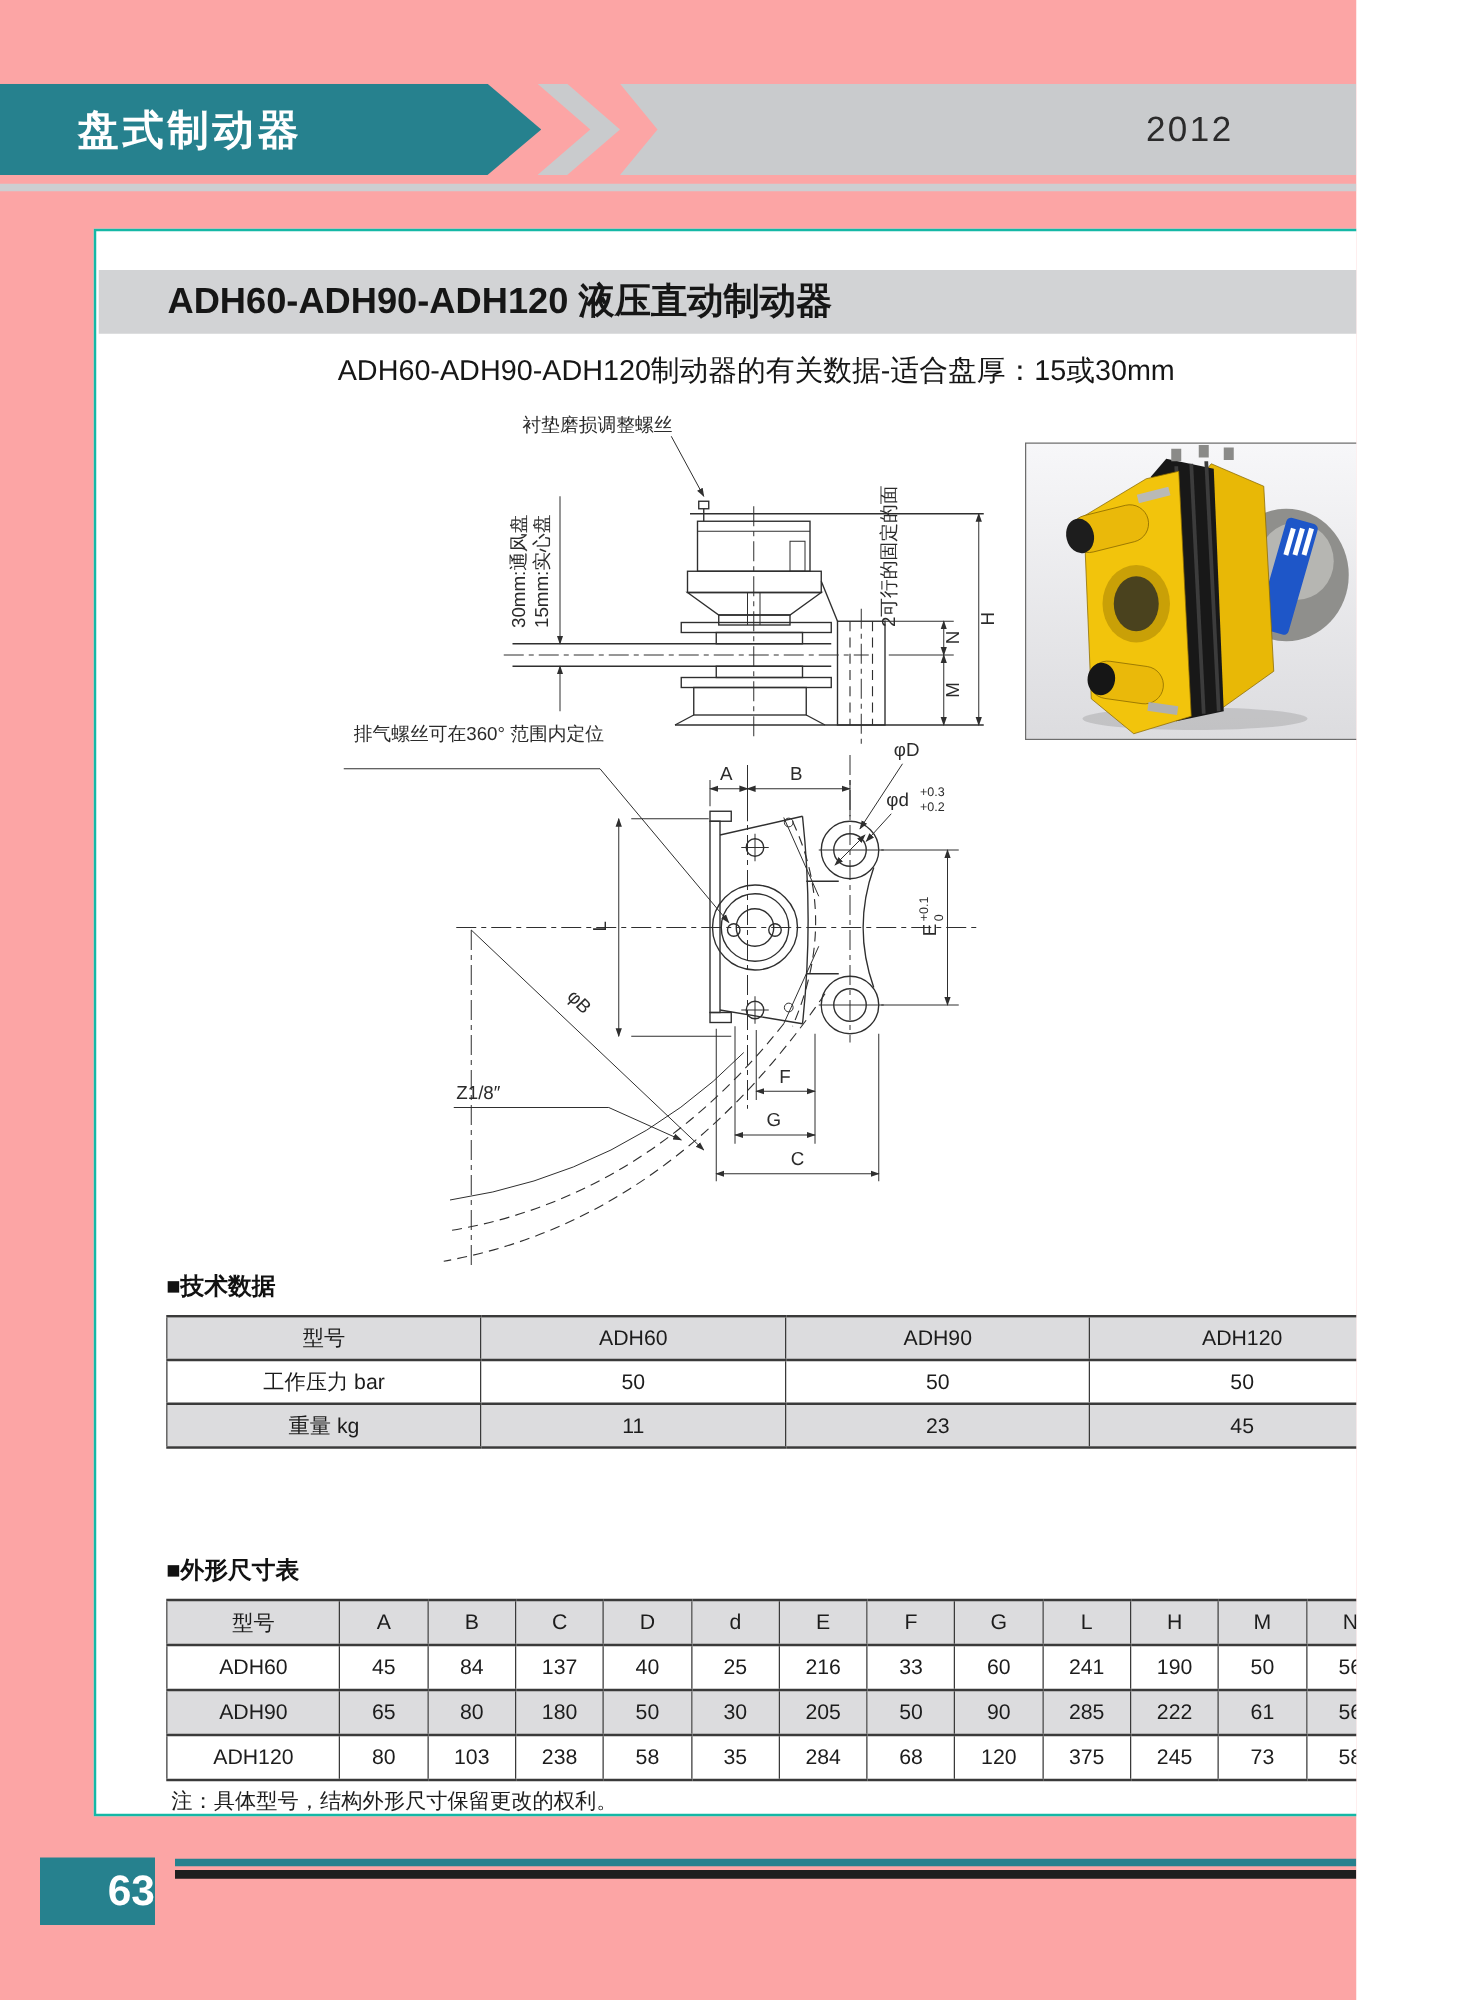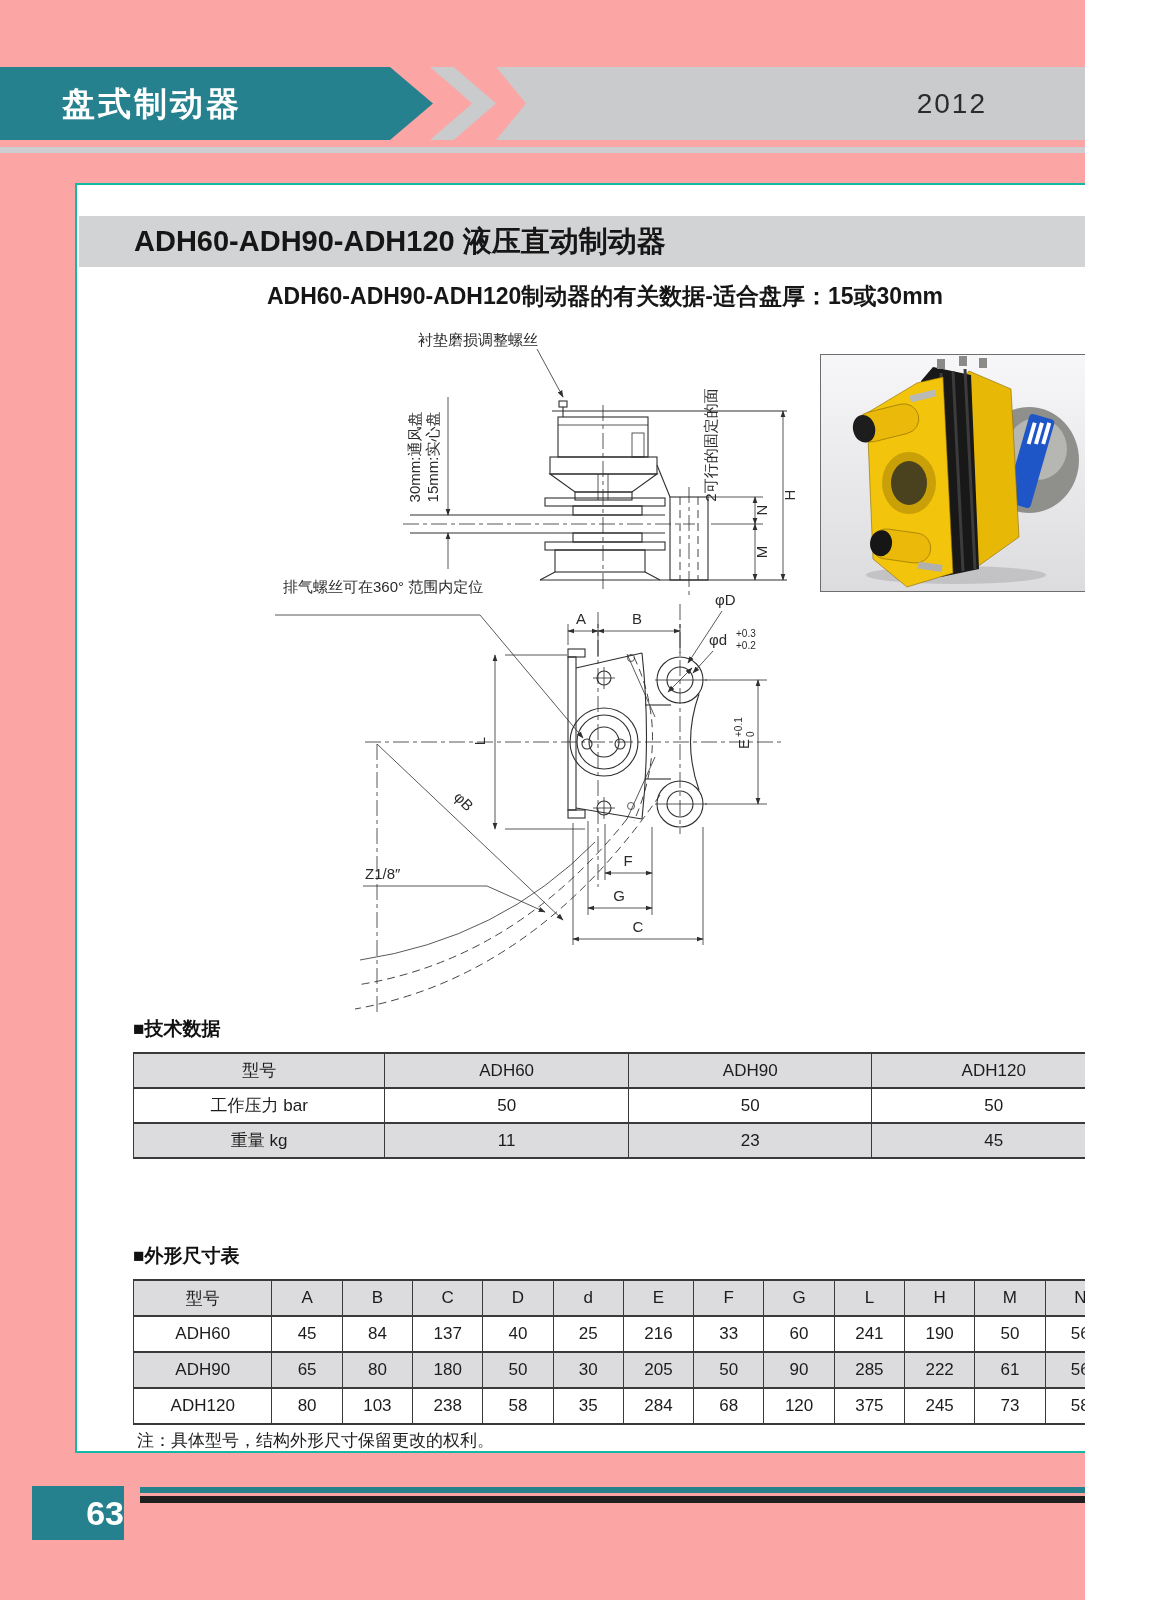--- a/index.html
+++ b/index.html
@@ -18,21 +18,21 @@
   .yearbar .yr{position:absolute;right:98px;top:0;height:73px;line-height:73px;
                font-size:28px;color:#2b2b2b;letter-spacing:2px;}
   .hdr-line{position:absolute;left:0;right:0;top:147px;height:6px;background:#cdced1;}
   
   .mainbox{position:absolute;left:57px;top:183px;width:1060px;height:1270px;background:#fff;
            border:2px solid #14b8a6;box-sizing:border-box;margin-left:18px;}
   .titlebar{position:absolute;left:2px;right:2px;top:31px;height:51px;background:#d2d3d5;}
   .titlebar .t{position:absolute;left:55px;top:0;height:51px;line-height:51px;
                font-size:29px;font-weight:bold;color:#161616;}
   .subtitle{position:absolute;left:0;right:0;top:96px;text-align:center;
-            font-size:23px;font-weight:bold;color:#161616;}
+            font-size:23px;font-weight:normal;color:#161616;}
   .drawing{position:absolute;left:38px;top:142px;width:700px;height:700px;}
   .photo{position:absolute;left:743px;top:169px;width:292px;height:236px;
          border:1px solid #6d6d6d;background:linear-gradient(#f7f7f9,#dcdcdf);}
   .seclabel{position:absolute;left:56px;font-size:19px;font-weight:bold;color:#111;}
   .lab-tech{top:831px;} .lab-dim{top:1058px;}
   table.dt{position:absolute;left:56px;width:983px;border-collapse:collapse;table-layout:fixed;
            font-size:17px;color:#1c1c1c;}
   table.dt th,table.dt td{border-left:1px solid #3a3a3a;border-right:1px solid #3a3a3a;
            border-top:2px solid #3a3a3a;border-bottom:2px solid #3a3a3a;
            text-align:center;font-weight:normal;padding:0;overflow:hidden;white-space:nowrap;}

